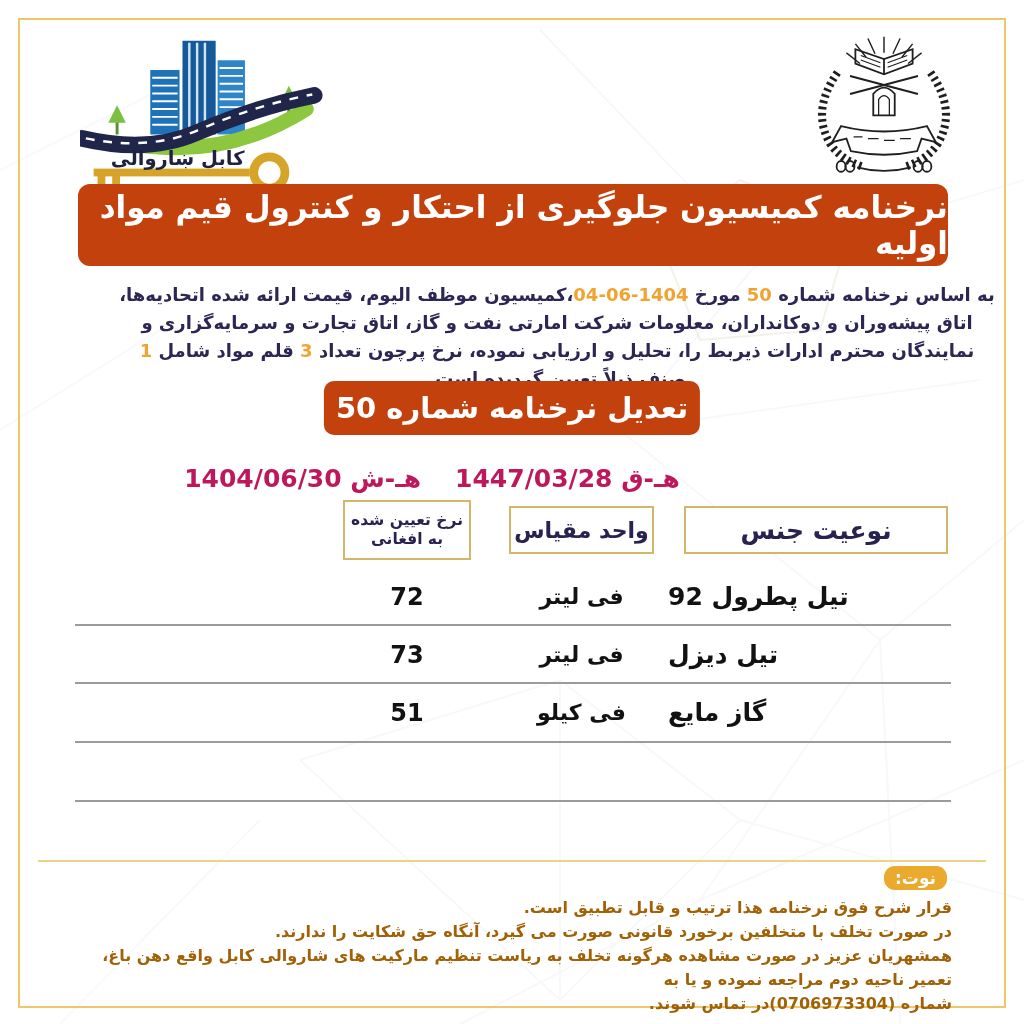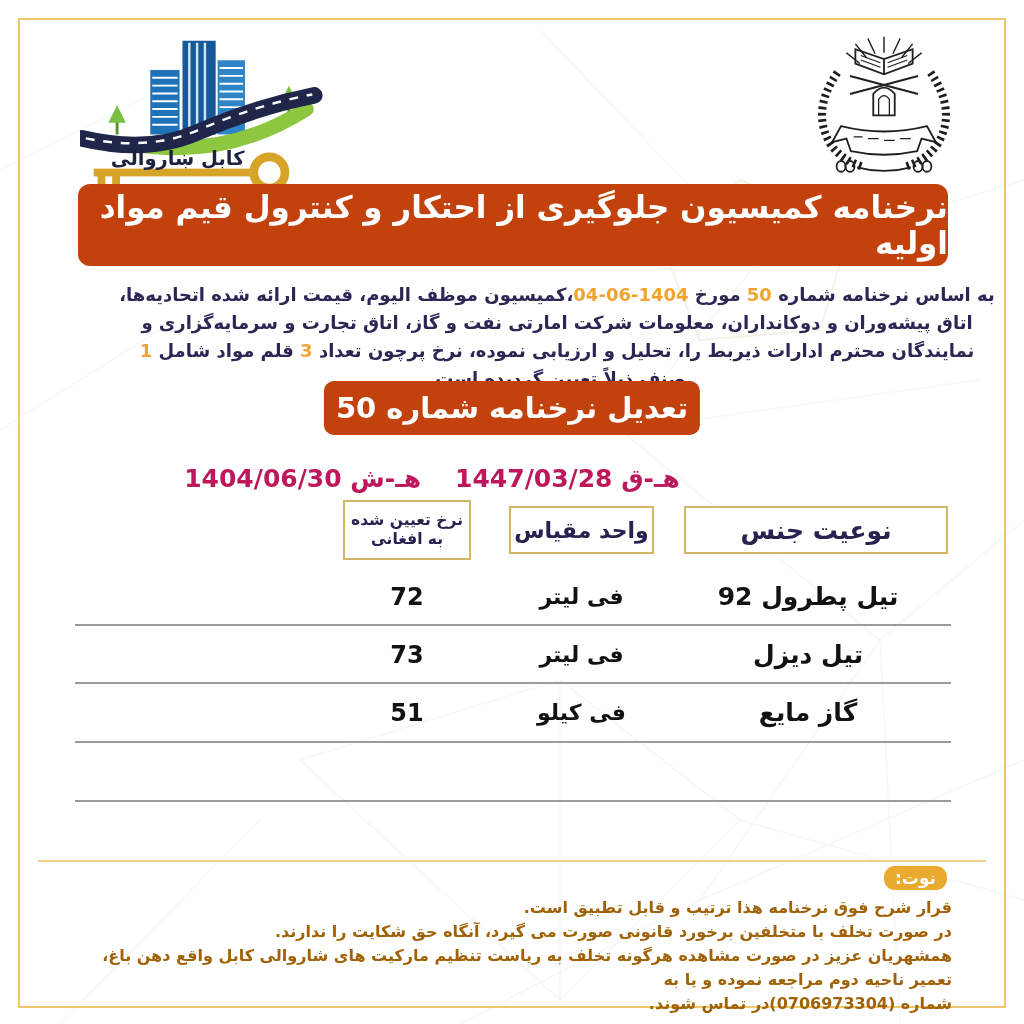--- a/index.html
+++ b/index.html
@@ -47,21 +47,21 @@
   .hbox{
     position:absolute;background:#fff;border:2px solid #d4b668;
     display:flex;align-items:center;justify-content:center;
     color:#272250;font-weight:bold;direction:rtl;text-align:center;box-sizing:border-box;
   }
   .hbox.item{right:3px;top:8px;width:264px;height:48px;font-size:25px;}
   .hbox.unit{right:297px;top:8px;width:145px;height:48px;font-size:22px;}
   .hbox.rate{right:480px;top:2px;width:128px;height:60px;font-size:15.5px;line-height:1.25;}
   .trow{position:absolute;left:0;width:100%;height:54px;direction:rtl;}
   .trow .cell{position:absolute;top:0;height:54px;line-height:54px;font-size:24px;font-weight:bold;color:#121212;}
-  .trow .c-item{right:3px;width:280px;text-align:center;font-size:25px;}
+  .trow .c-item{right:3px;width:280px;text-align:left;font-size:25px;}
   .trow .c-unit{right:297px;width:145px;text-align:center;font-size:22px;}
   .trow .c-rate{right:480px;width:128px;text-align:center;}
   .sep{position:absolute;left:0;right:0;border-top:2px solid #9b9b9b;}
 
   
   .gold-divider{position:absolute;left:38px;right:38px;top:860px;border-top:2px solid #f2d089;z-index:2;}
   .note-label{
     position:absolute;right:77px;top:866px;z-index:2;
     background:#eaaa2e;color:#ffffff;font-weight:bold;font-size:17px;
     padding:2px 11px;border-radius:11px;direction:rtl;

